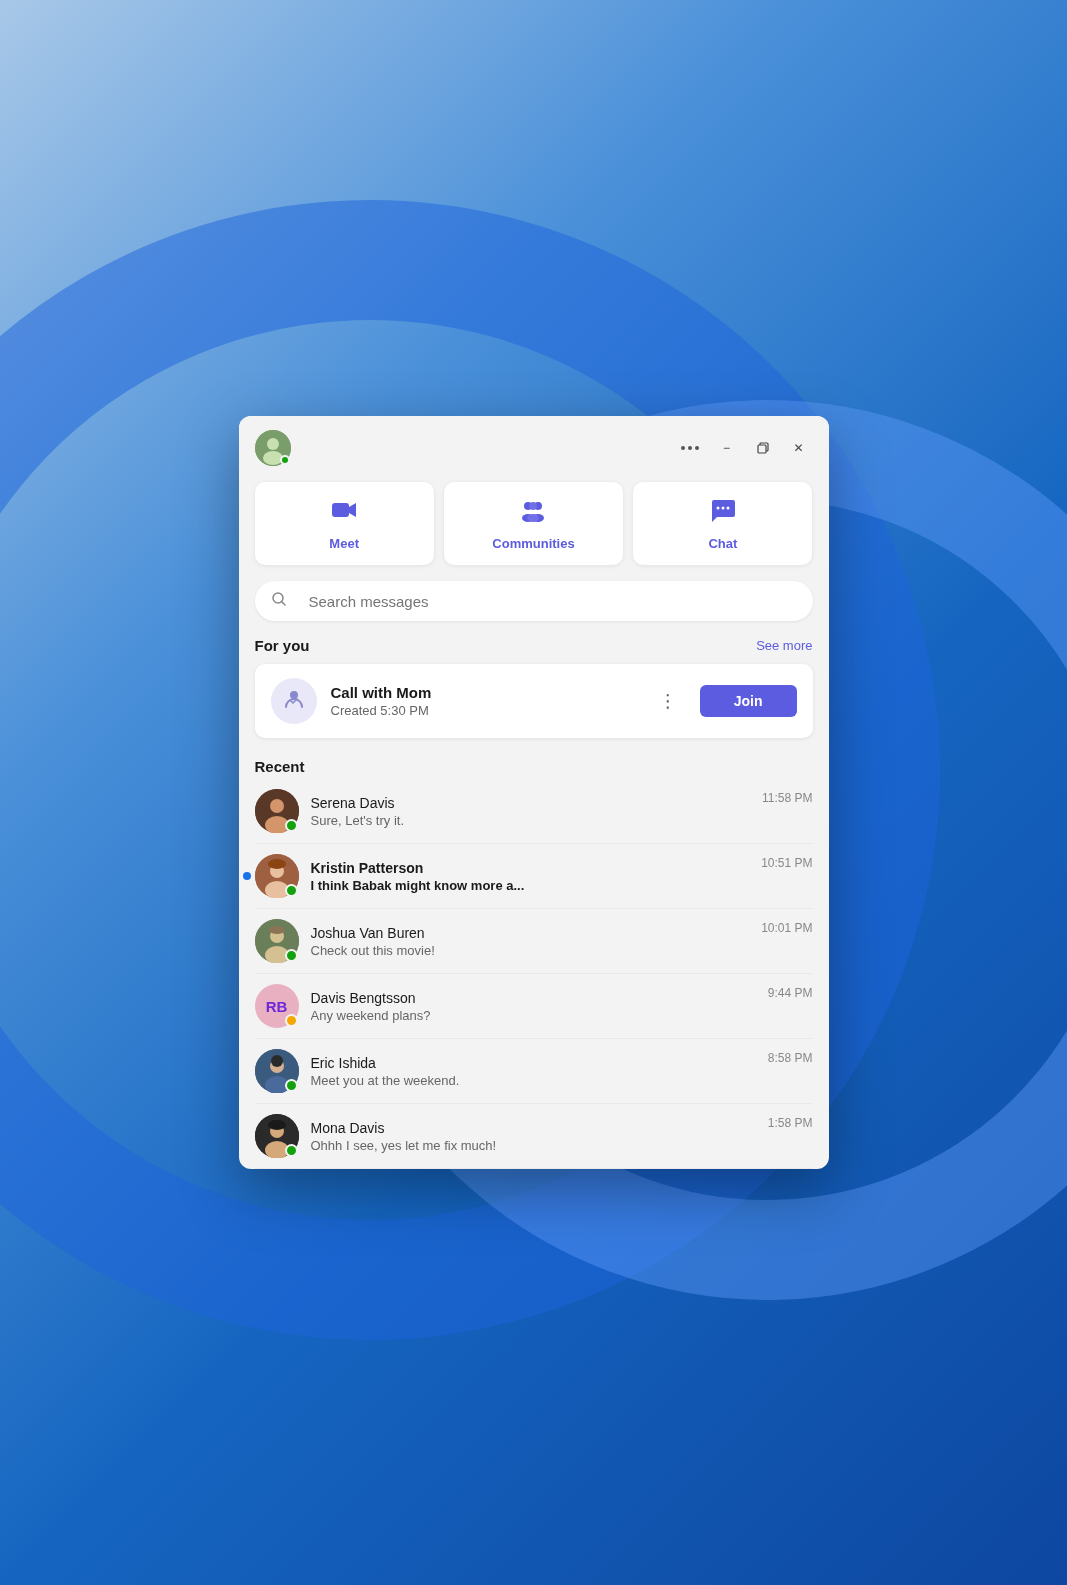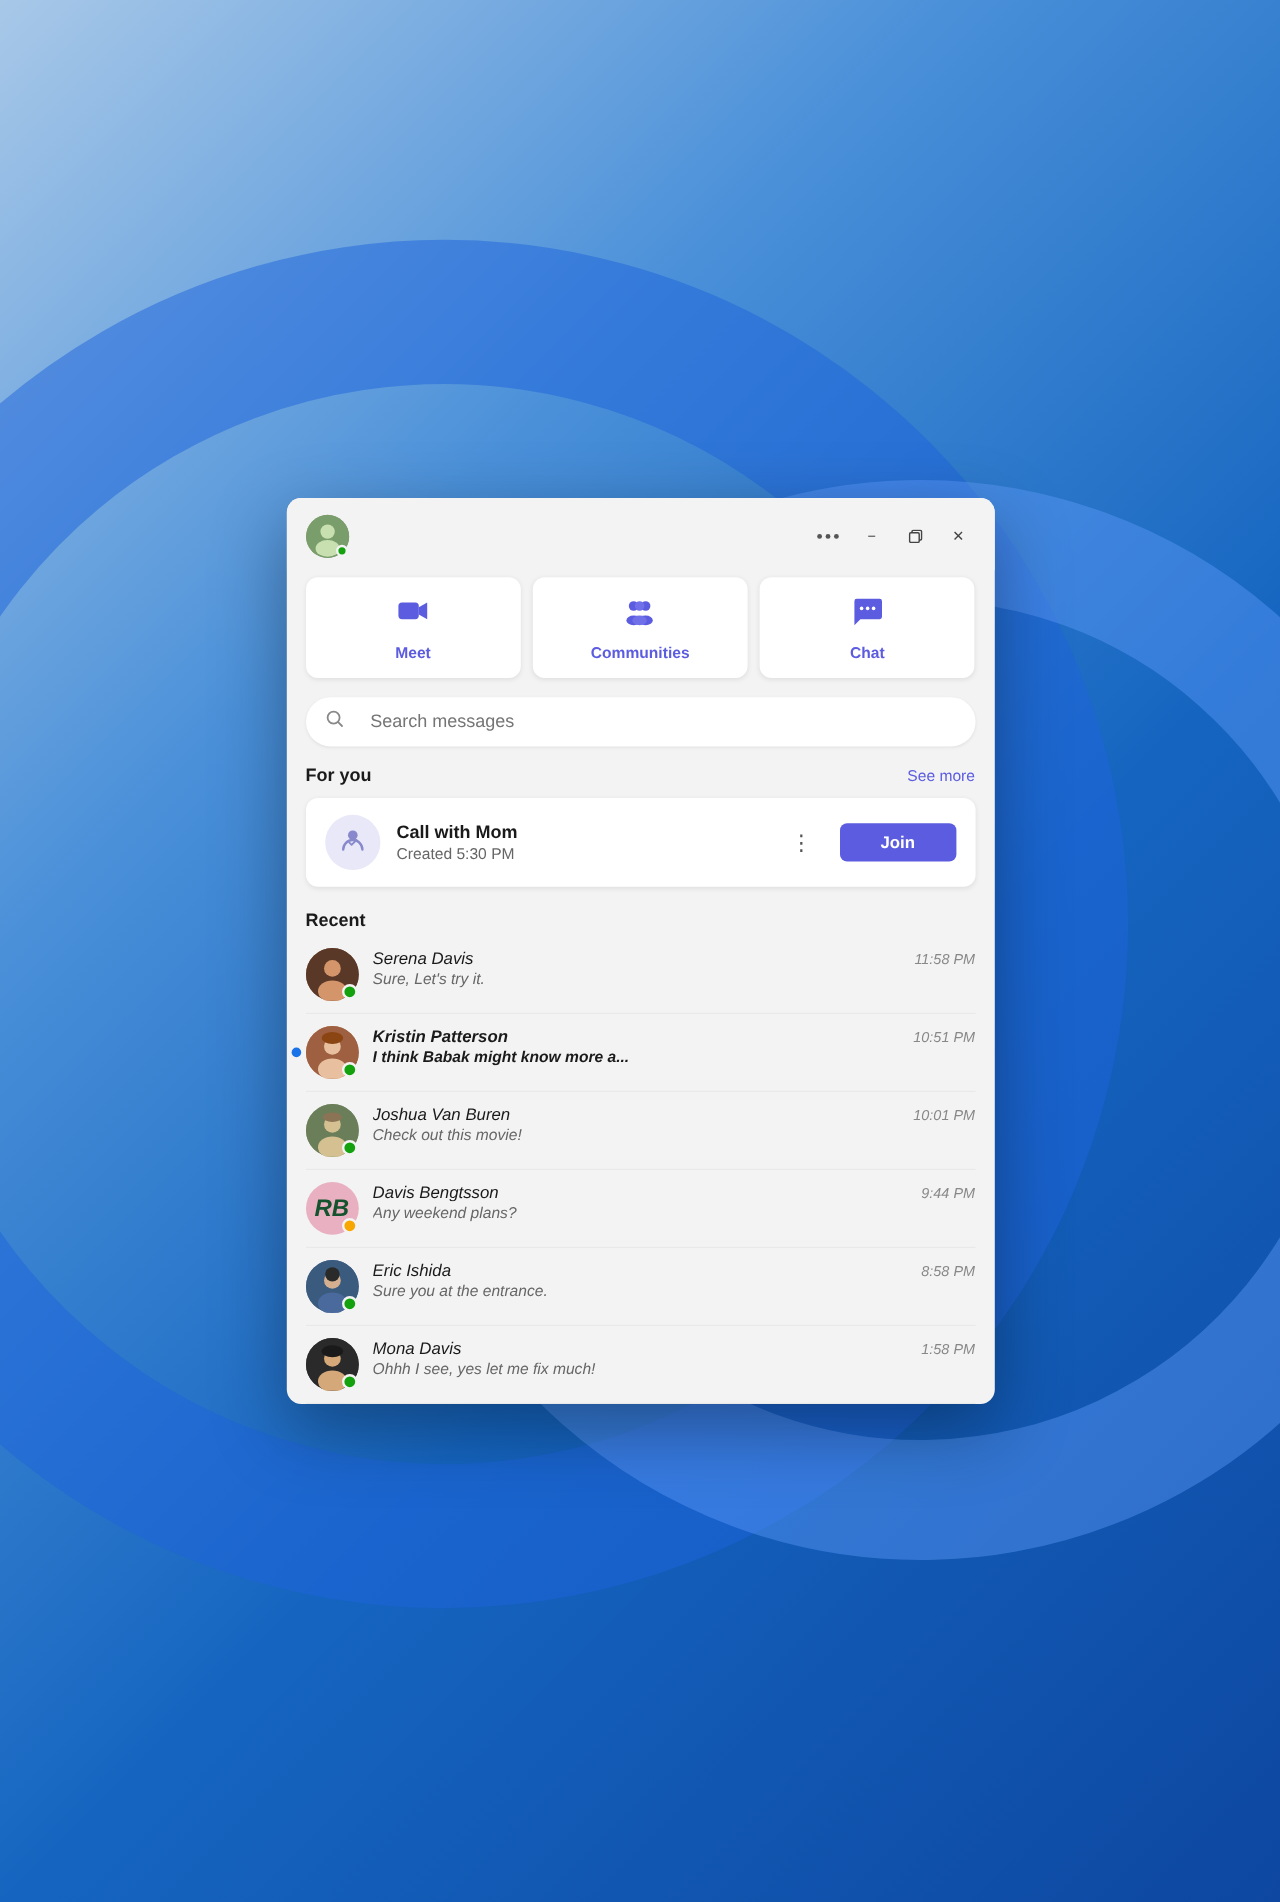--- a/index.html
+++ b/index.html
@@ -282,27 +282,26 @@
       font-size: 15px;
       font-weight: 600;
       color: #1a1a1a;
       margin-bottom: 4px;
     }
 
     .chat-list { }
 
     .chat-item {
       display: flex;
-      align-items: flex-start;
+      align-items: center;
       padding: 10px 0;
       gap: 12px;
       border-bottom: 1px solid rgba(0,0,0,0.04);
       cursor: pointer;
       position: relative;
-      font-style: italic;
     }
 
     .avatar-wrap {
       position: relative;
       width: 44px;
       height: 44px;
       flex-shrink: 0;
     }
 
     .chat-avatar {
@@ -549,21 +548,21 @@
         </div>
         <div class="chat-content">
           <div class="chat-name">Joshua Van Buren</div>
           <div class="chat-preview">Check out this movie!</div>
         </div>
         <div class="chat-time">10:01 PM</div>
       </div>
 
       <div class="chat-item">
         <div class="avatar-wrap">
-          <div class="chat-avatar av-ruth" style="background:#e8b0c0; color:#14532d; font-weight:700; font-size:20px; justify-content:center;">RB</div>
+          <div class="chat-avatar av-ruth" style="background:#e8b0c0; color:#6d28d9; font-weight:700; font-size:15px; justify-content:center;">RB</div>
           <div class="status-dot status-away"></div>
         </div>
         <div class="chat-content">
           <div class="chat-name">Davis Bengtsson</div>
           <div class="chat-preview">Any weekend plans?</div>
         </div>
         <div class="chat-time">9:44 PM</div>
       </div>
 
 
@@ -574,21 +573,21 @@
               <circle cx="22" cy="22" r="22" fill="#3a5a7e"></circle>
               <circle cx="22" cy="17" r="7" fill="#d4b090"></circle>
               <ellipse cx="22" cy="36" rx="12" ry="9" fill="#4a6a9e"></ellipse>
               <circle cx="22" cy="12" r="6" fill="#2a2a2a"></circle>
             </svg>
           </div>
           <div class="status-dot status-online"></div>
         </div>
         <div class="chat-content">
           <div class="chat-name">Eric Ishida</div>
-          <div class="chat-preview">Sure you at the entrance.</div>
+          <div class="chat-preview">Meet you at the weekend.</div>
         </div>
         <div class="chat-time">8:58 PM</div>
       </div>
 
       <div class="chat-item">
         <div class="avatar-wrap">
           <div class="chat-avatar av-mona">
             <svg width="44" height="44" viewBox="0 0 44 44">
               <circle cx="22" cy="22" r="22" fill="#2a2a2a"></circle>
               <circle cx="22" cy="17" r="7" fill="#d4a878"></circle>

